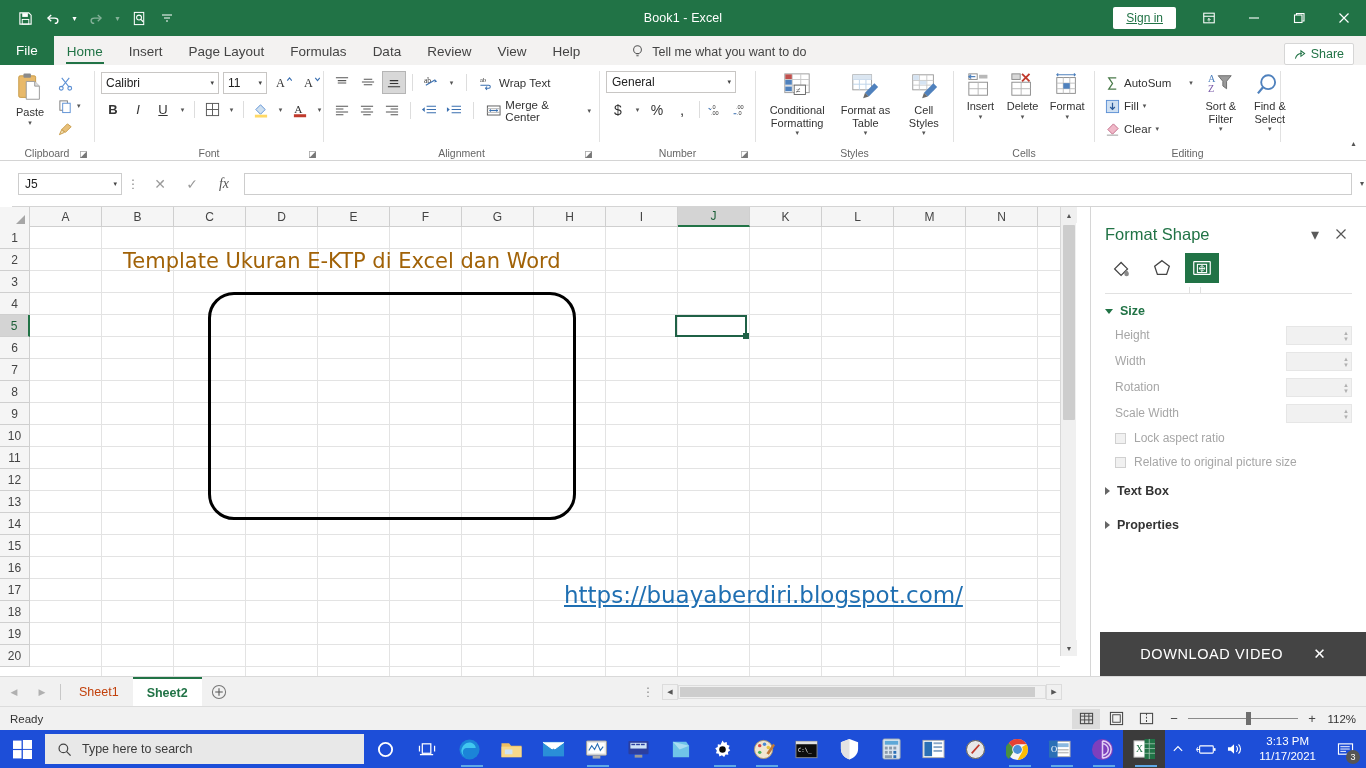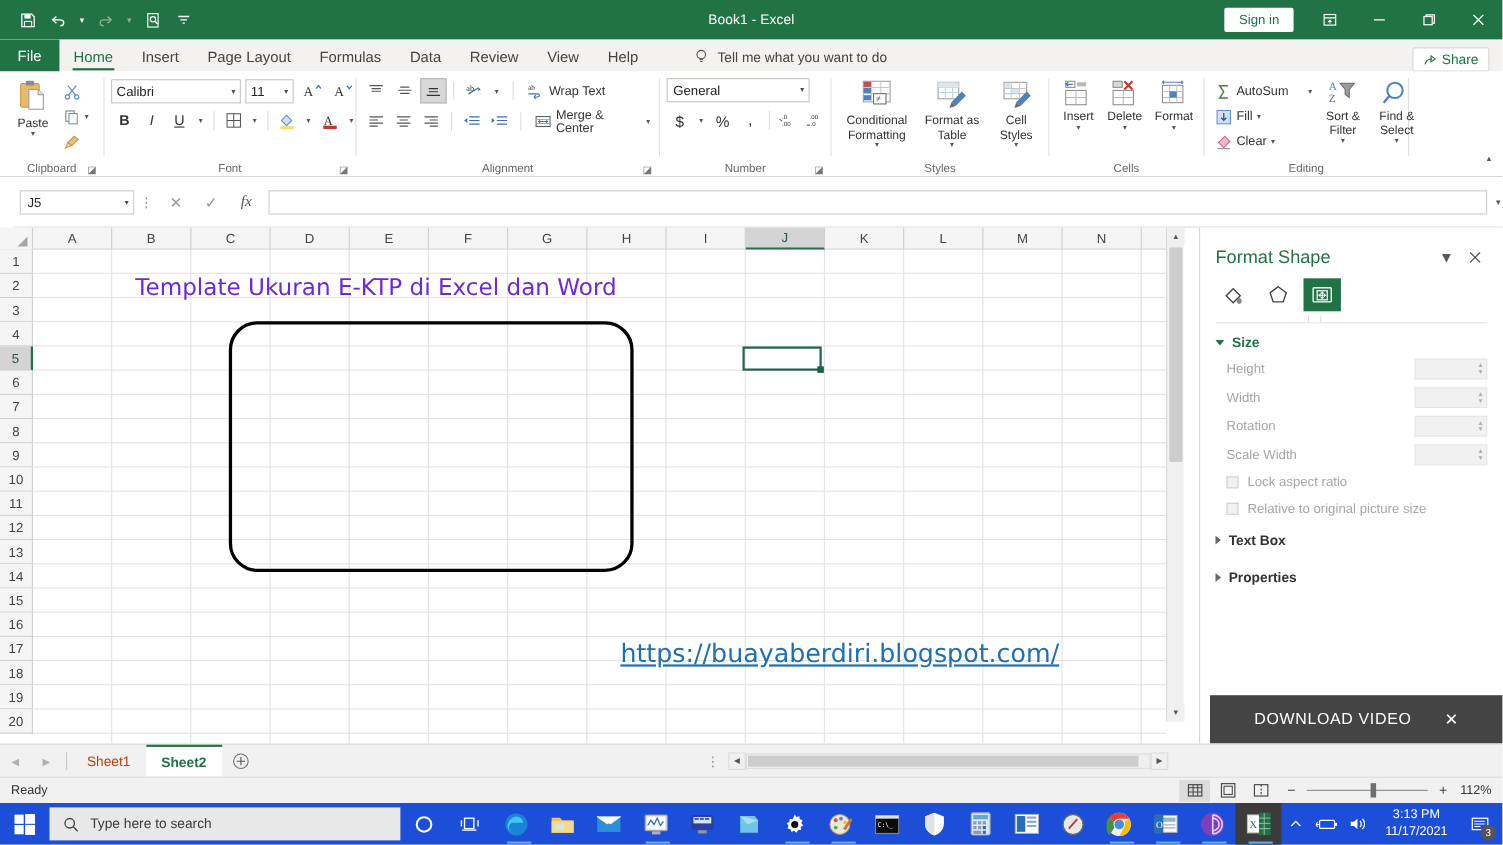--- a/index.html
+++ b/index.html
@@ -27,21 +27,21 @@
     color: #fff; font-size: 8px; cursor: pointer;
   }
   .qat-caret.dim { opacity: .45; }
   .title-text {
     position: absolute; left: 0; width: 1366px; text-align: center;
     color: #fff; font-size: 12.5px; letter-spacing: .1px; pointer-events: none;
   }
   .tb-right { margin-left: auto; display: flex; align-items: center; height: 36px; }
   .signin {
     background: #fff; color: #217346; font-size: 12px; padding: 4px 13px;
-    border-radius: 2px; margin-right: 10px; cursor: pointer;
+    border-radius: 2px; margin-right: 10px; cursor: pointer; text-decoration: underline;
   }
   .tb-ico {
     width: 45px; height: 36px; display: flex; align-items: center; justify-content: center;
     color: #fff; font-size: 13px; cursor: pointer;
   }
 
   
   .tabbar {
     position: absolute; top: 36px; left: 0; width: 1366px; height: 29px;
     background: #f3f2f1; display: flex; align-items: flex-end;
@@ -163,21 +163,21 @@
     width: 30px; border-bottom: 1px solid #cfcfcf; border-right: 1px solid #cfcfcf;
     background: #f5f5f5; font-size: 12px; color: #444;
     display: flex; align-items: center; justify-content: center; cursor: pointer;
   }
   .rh.active { background: #d4d4d4; border-right: 2px solid #217346; color: #1b5e37; }
   .cells { position: absolute; top: 20px; left: 30px; width: 1030px; height: 449px; overflow: hidden; background:#fff; }
   .gl-v { position: absolute; top: 0; bottom: 0; width: 1px; background: #e3e3e3; }
   .gl-h { position: absolute; left: 0; right: 0; height: 1px; background: #e3e3e3; }
 
   .sheet-title {
-    position: absolute; font-size: 21px; color: #6d28d9; white-space: nowrap;
+    position: absolute; font-size: 21px; color: #a16207; white-space: nowrap;
     font-family: "DejaVu Sans", sans-serif;
   }
   .ktp-shape {
     position: absolute; border: 3px solid #000; border-radius: 26px; background: transparent;
   }
   .link {
     position: absolute; font-size: 23px; color: #1f6fb2; text-decoration: underline;
     white-space: nowrap; cursor: pointer; font-family: "DejaVu Sans", sans-serif;
   }
   .selcell {

